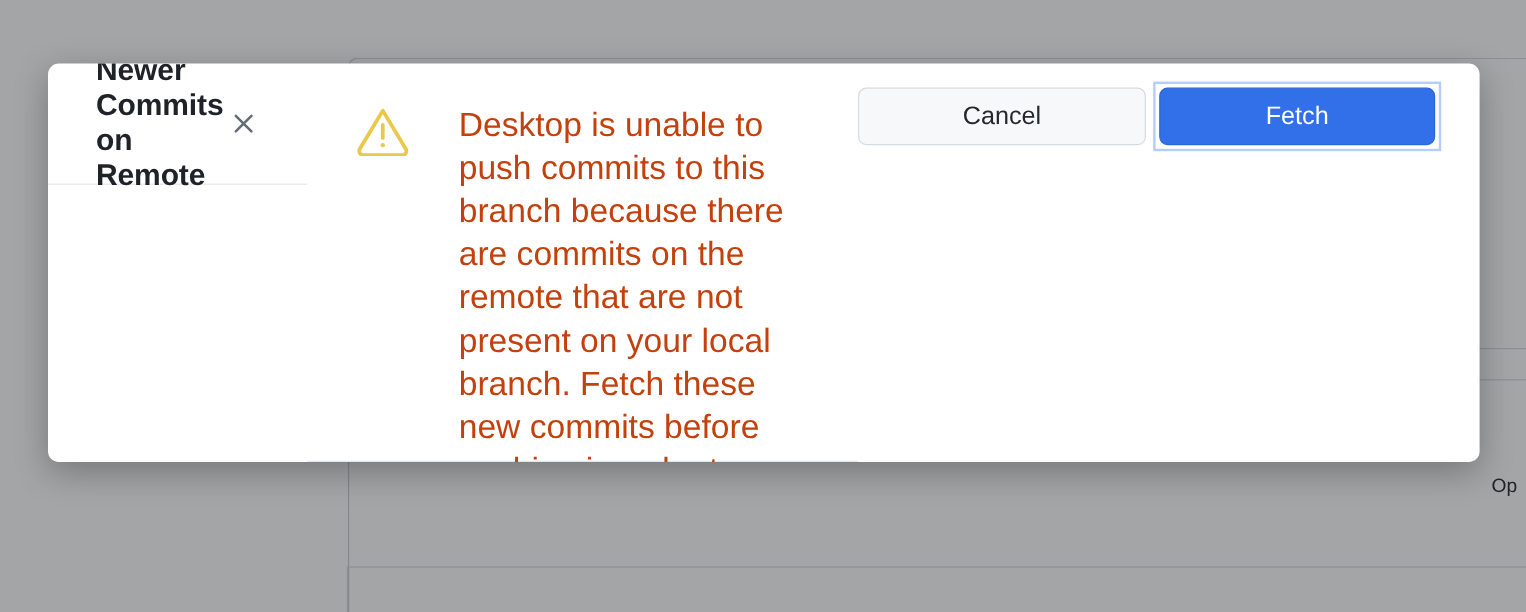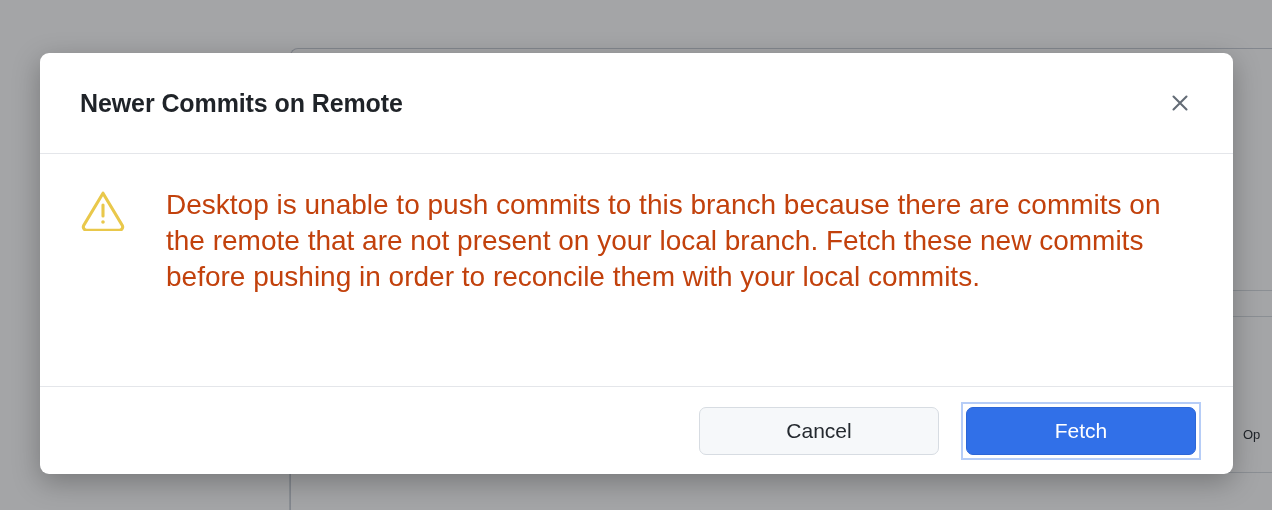--- a/index.html
+++ b/index.html
@@ -55,45 +55,43 @@
     left: 289px;
     top: 472px;
     bottom: 0;
     width: 1px;
     background: #d6dae0;
   }
   .bg-open-label {
     position: absolute;
     left: 1243px;
     top: 397px;
-    font-size: 13px;
+    font-size: 16px;
     color: #24292f;
     white-space: nowrap;
-    margin-top: 30px;
   }
 
   
   #modal-overlay {
     position: absolute;
     inset: 0;
     background: rgba(27, 31, 36, 0.4);
   }
 
   
   #dialog {
     position: absolute;
     left: 40px;
     top: 53px;
     width: 1193px;
-    height: 421px;
+    height: 332px;
     background: #ffffff;
     border-radius: 9px;
     box-shadow: 0 8px 28px rgba(0,0,0,0.28);
     display: flex;
-    flex-direction: column;
     overflow: hidden;
   }
 
   .dialog-header {
     height: 101px;
     flex: 0 0 101px;
     border-bottom: 1px solid #e4e6ea;
     display: flex;
     align-items: center;
     padding: 0 32px 0 40px;
@@ -143,21 +141,21 @@
   }
 
   .dialog-footer {
     flex: 0 0 87px;
     height: 87px;
     display: flex;
     align-items: center;
     justify-content: flex-end;
     padding: 0 34px 0 0;
     box-sizing: border-box;
-    gap: 24px;
+    gap: 8px;
   }
   .btn {
     font-family: "Liberation Sans", sans-serif;
     font-size: 21px;
     border-radius: 7px;
     box-sizing: border-box;
     cursor: pointer;
     display: inline-flex;
     align-items: center;
     justify-content: center;

